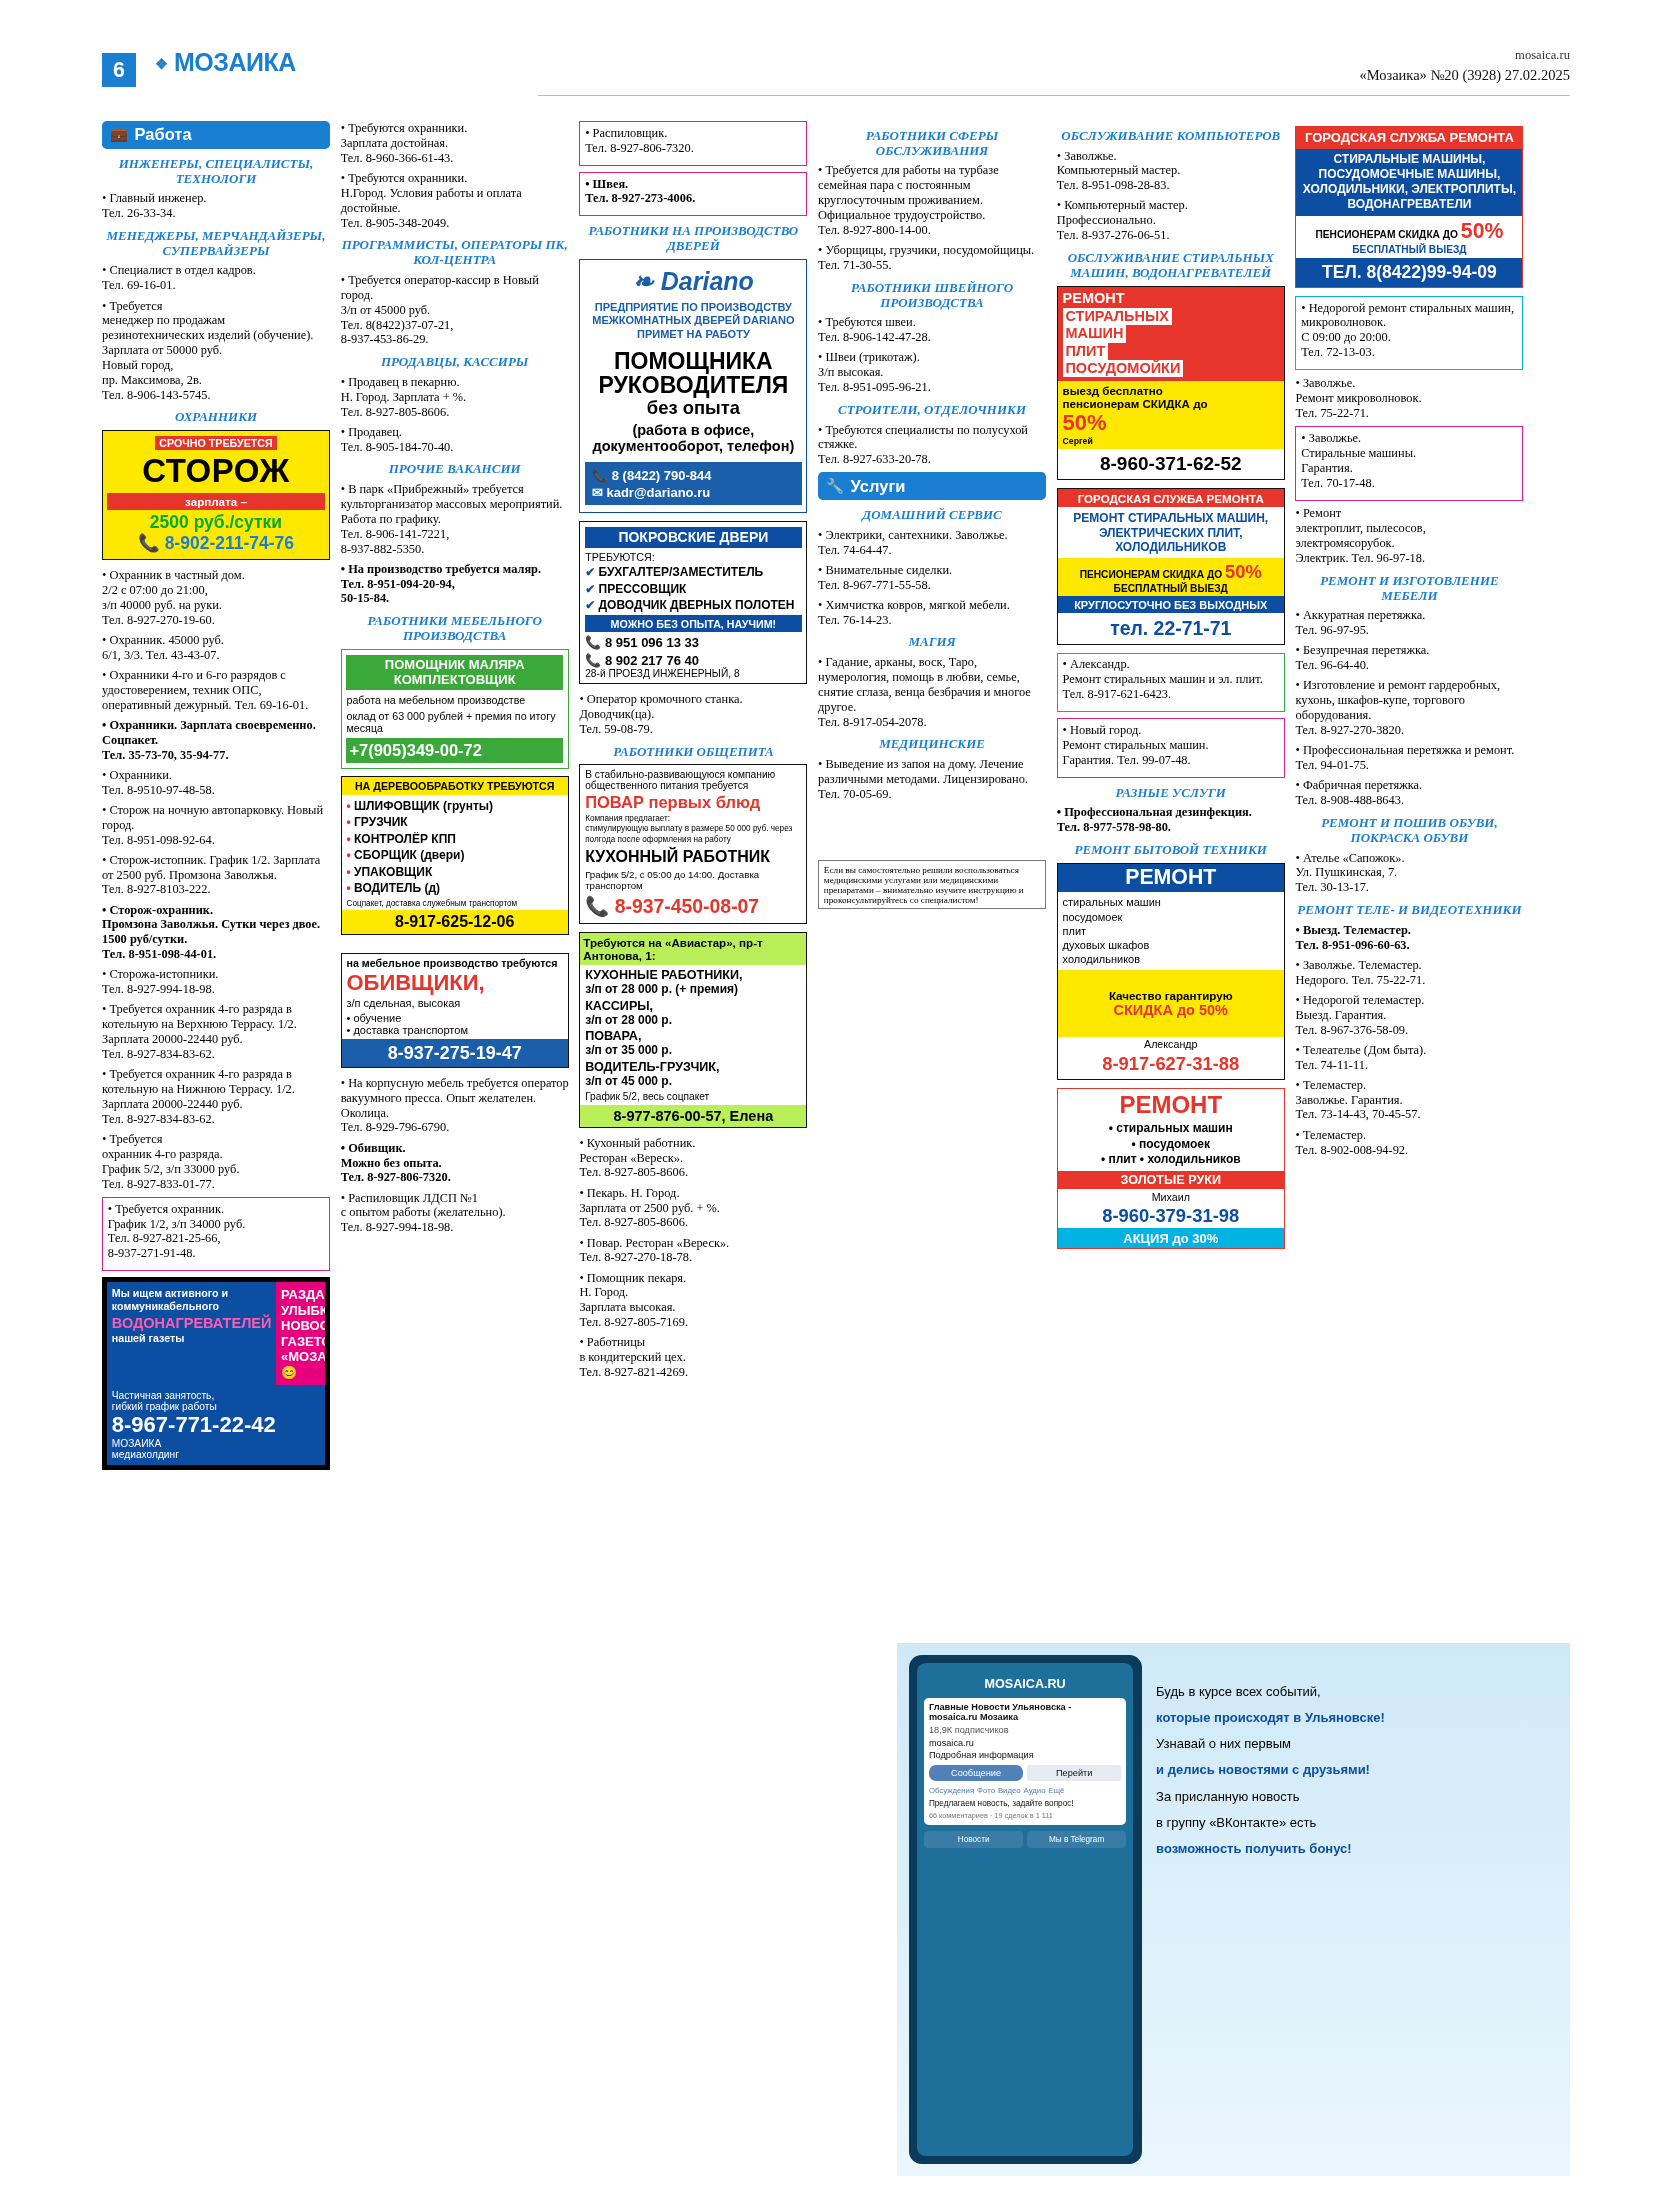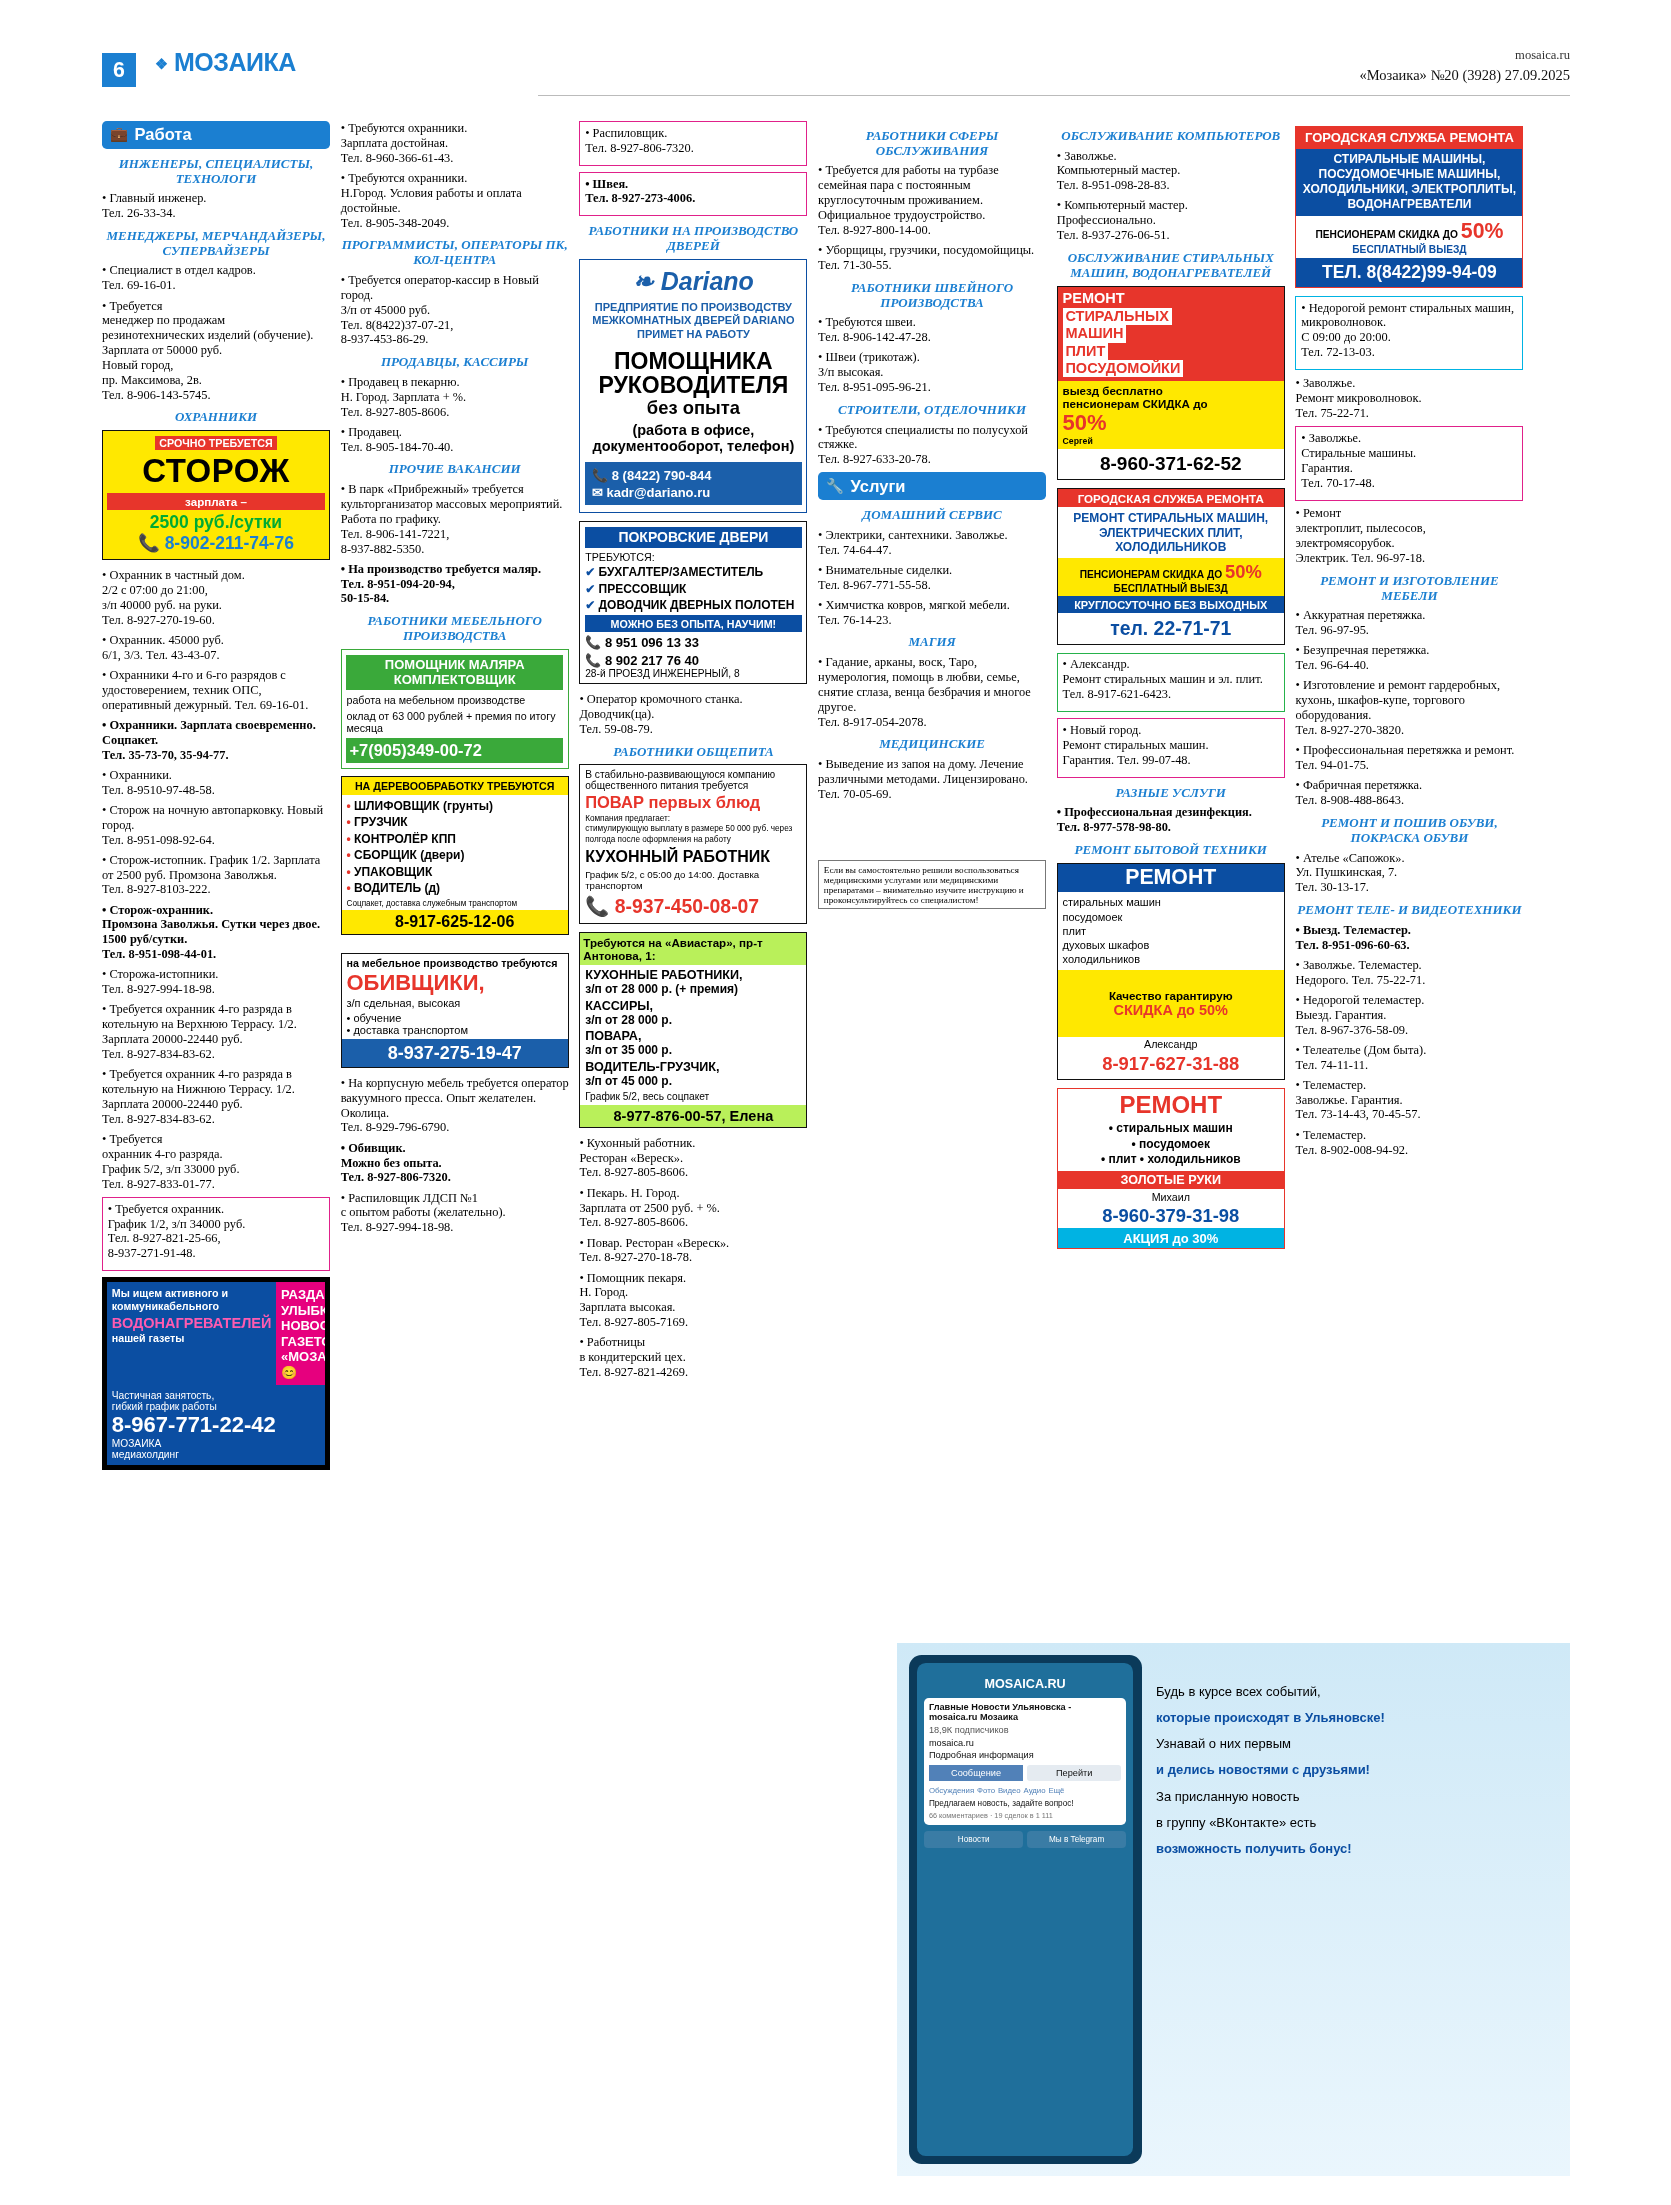--- a/index.html
+++ b/index.html
@@ -219,21 +219,21 @@
 
   <div class="masthead">
     <div class="page-num">6</div>
     <div class="logo">
       <span class="dot">❖</span>
       <span>МОЗАИКА</span>
     </div>
     <div class="hdr-rule"></div>
     <div class="hdr-right">
       <div class="hdr-site">mosaica.ru</div>
-      <div class="hdr-issue">«Мозаика» №20 (3928) 27.09.2025</div>
+      <div class="hdr-issue">«Мозаика» №20 (3928) 27.02.2025</div>
     </div>
   </div>
 
   <div class="cols">
 
     <div class="col c1">
       <div class="cat-pill">
         <span class="ic">💼</span>
         <span>Работа</span>
       </div>
@@ -683,21 +683,21 @@
       <div style="flex:0 0 233px; position:relative;">
         <div class="phonemock" style="height:100%; padding:8.7px; color:#fff;">
           <div style="background:#1f6f9b;height:100%;border-radius:8.7px;padding:6.8px;font-size:9.7px;">
             <div style="text-align:center;font-weight:bold;font-size:12.6px;margin:6.8px 0">MOSAICA.RU</div>
             <div style="background:#fff;color:#111;border-radius:4.8px;padding:4.8px;font-size:9.2px;">
               <div style="font-weight:bold">Главные Новости Ульяновска - mosaica.ru Мозаика</div>
               <div style="color:#555;margin-top:2.9px">18,9К подписчиков</div>
               <div style="margin-top:2.9px">mosaica.ru</div>
               <div style="margin-top:1.9px">Подробная информация</div>
               <div style="display:flex;gap:3.9px;margin-top:4.8px">
-                <div style="flex:1;background:#5181b8;color:#fff;border-radius:0;padding:2.9px;text-align:center">Сообщение</div>
+                <div style="flex:1;background:#5181b8;color:#fff;border-radius:7px;padding:2.9px;text-align:center">Сообщение</div>
                 <div style="flex:1;background:#e5ebf1;border-radius:2.9px;padding:2.9px;text-align:center">Перейти</div>
               </div>
               <div style="display:flex;gap:2.9px;margin-top:4.8px;font-size:7.8px;color:#5181b8">
                 <span>Обсуждения</span>
                 <span>Фото</span>
                 <span>Видео</span>
                 <span>Аудио</span>
                 <span>Ещё</span>
               </div>
               <div style="margin-top:4.8px;font-size:8.2px">Предлагаем новость, задайте вопрос!</div>

